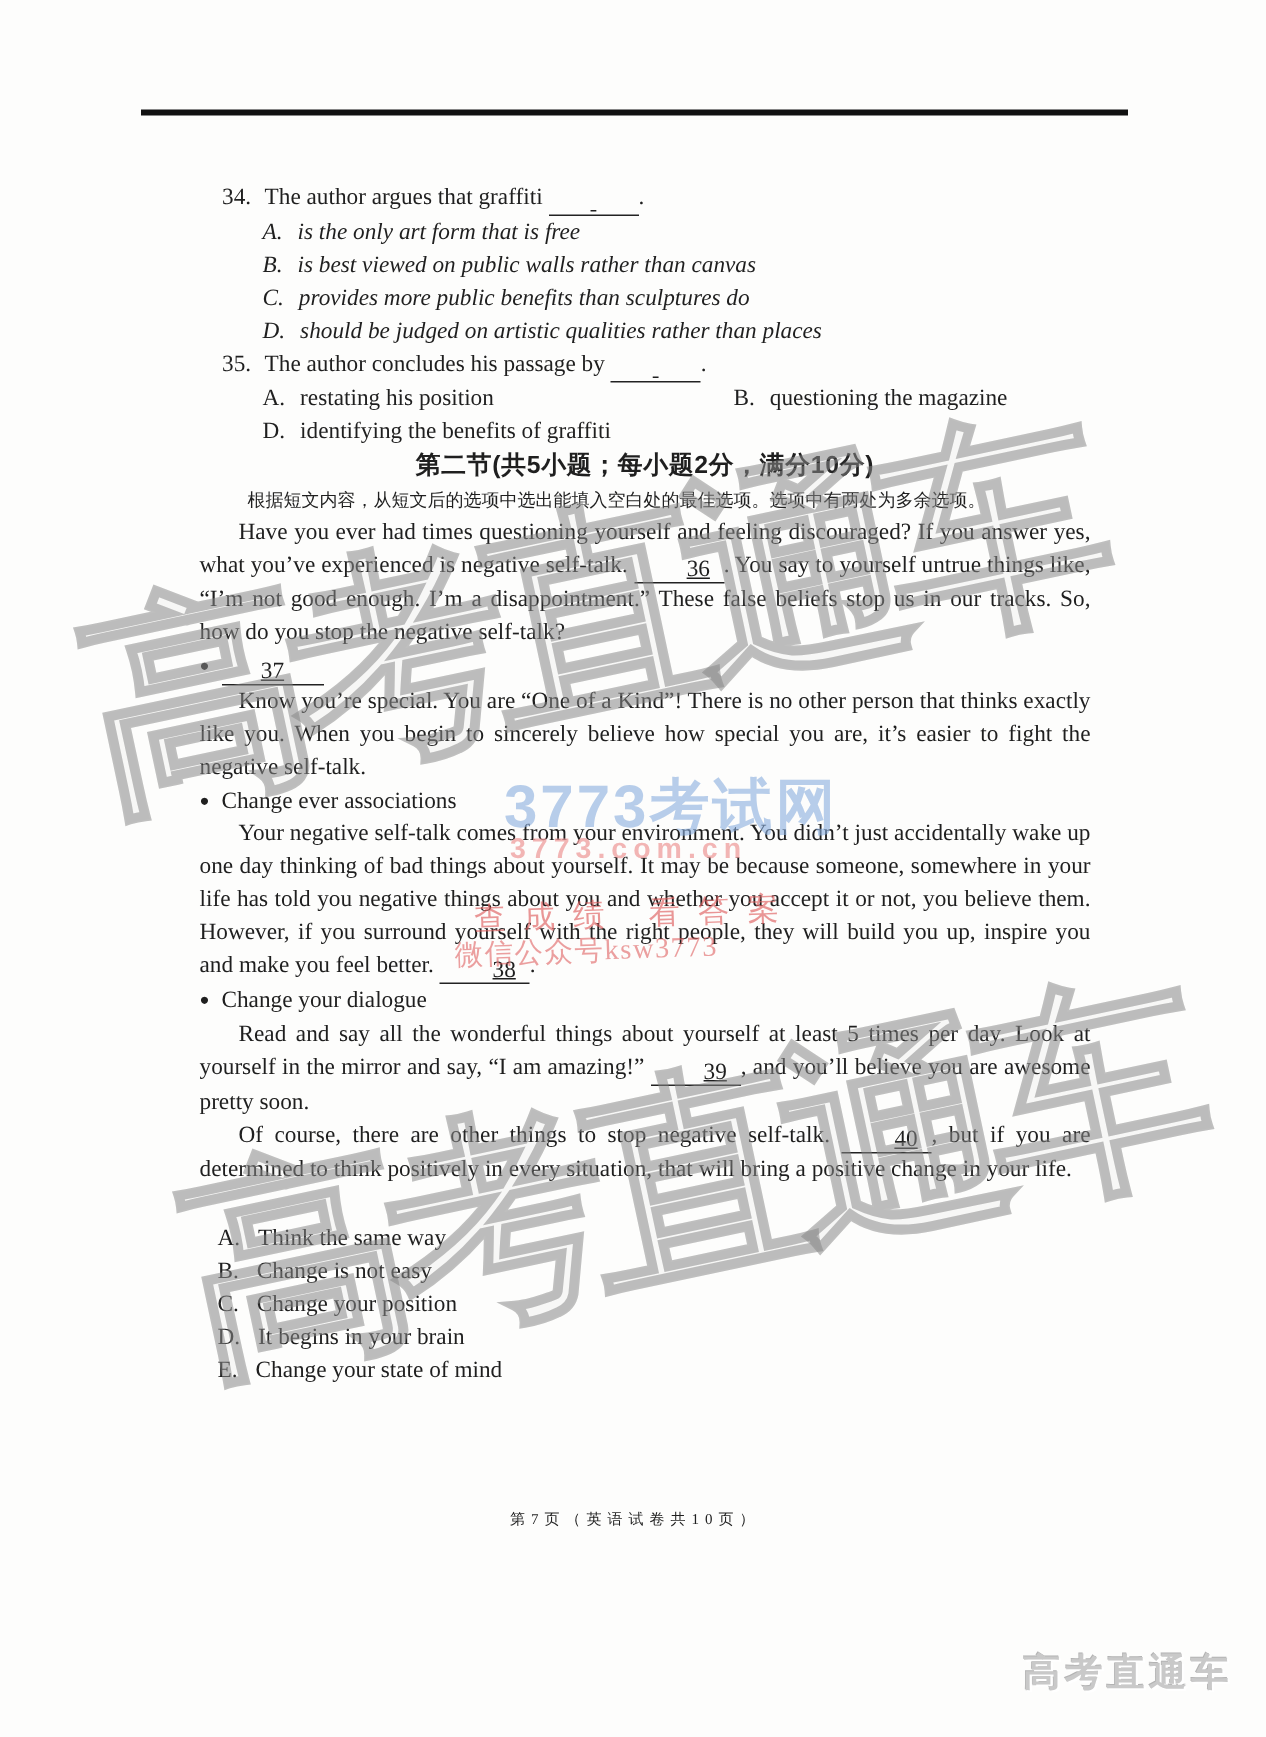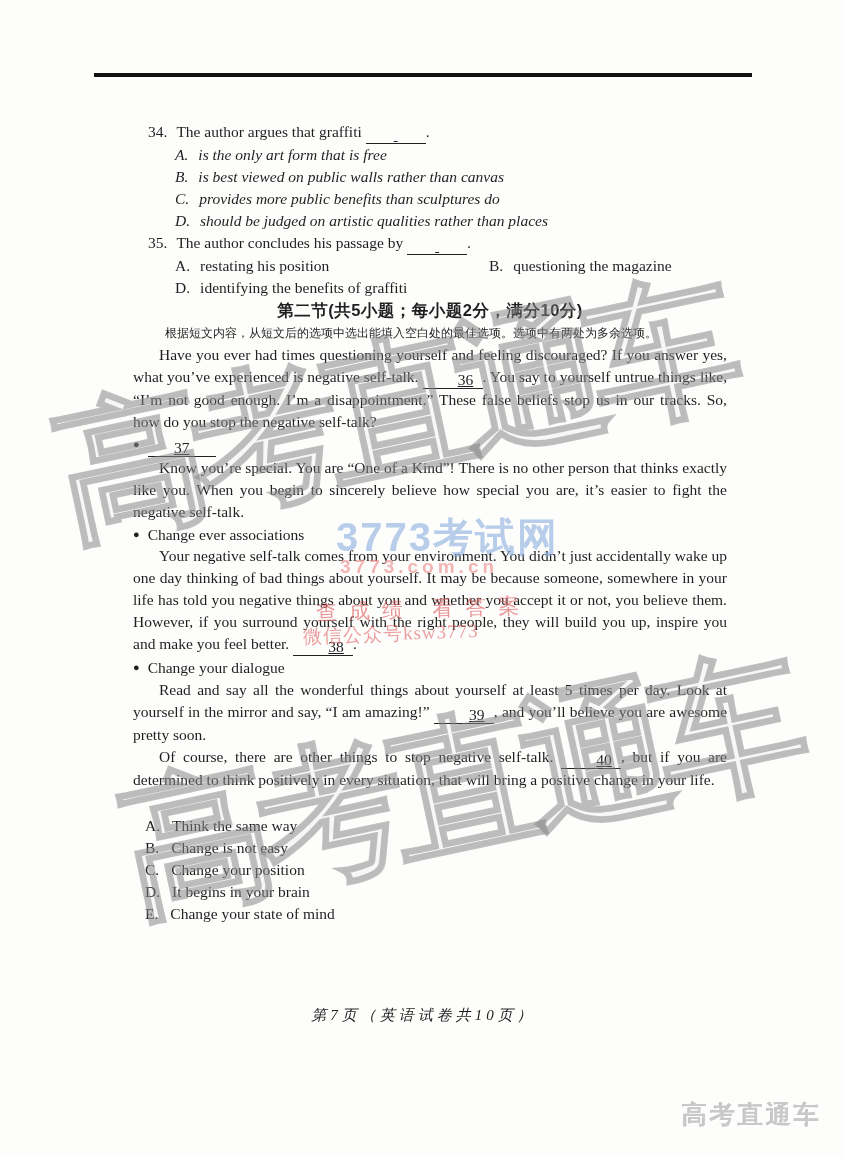--- a/index.html
+++ b/index.html
@@ -34,21 +34,21 @@
            font-family:"Liberation Sans",sans-serif;font-weight:700;font-size:40px;letter-spacing:2px;
            color:rgba(136,173,222,0.6);margin-left:10px;}
   .wm-url{position:absolute;left:340px;top:556px;z-index:5;pointer-events:none;
           font-family:"Liberation Sans",sans-serif;font-weight:700;font-size:19px;letter-spacing:4px;
           color:rgba(236,150,150,0.7);}
   .wm-red1{position:absolute;left:316px;top:595px;z-index:5;pointer-events:none;font-size:21px;
            letter-spacing:12px;color:rgba(223,96,96,0.65);transform:rotate(-2deg);}
   .wm-red2{position:absolute;left:303px;top:621px;z-index:5;pointer-events:none;font-size:19px;
            letter-spacing:1px;color:rgba(223,96,96,0.6);transform:rotate(-2deg);}
   .footer-page{position:absolute;left:95px;top:1006px;width:657px;text-align:center;z-index:2;
-               font-size:15px;letter-spacing:4px;font-style:italic;}
+               font-size:10px;letter-spacing:4px;}
   .brand-logo{position:absolute;right:22px;top:1098px;z-index:2;
               font-family:"Liberation Sans",sans-serif;font-weight:700;font-size:25px;letter-spacing:3px;
               color:#c9c9c9;text-shadow:1.5px 1.5px 0 #ffffff,-0.5px -0.5px 0 #b3b3b3;}
 </style>
 </head>
 <body>
 
 <div class="screen">
   <div class="top-rule"></div>
 

